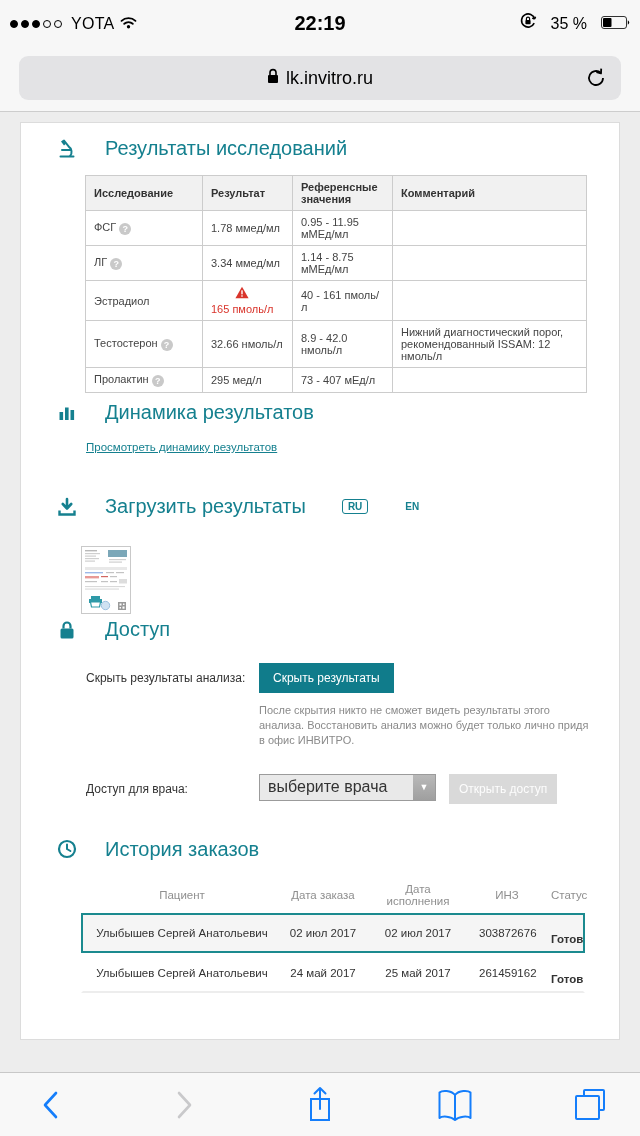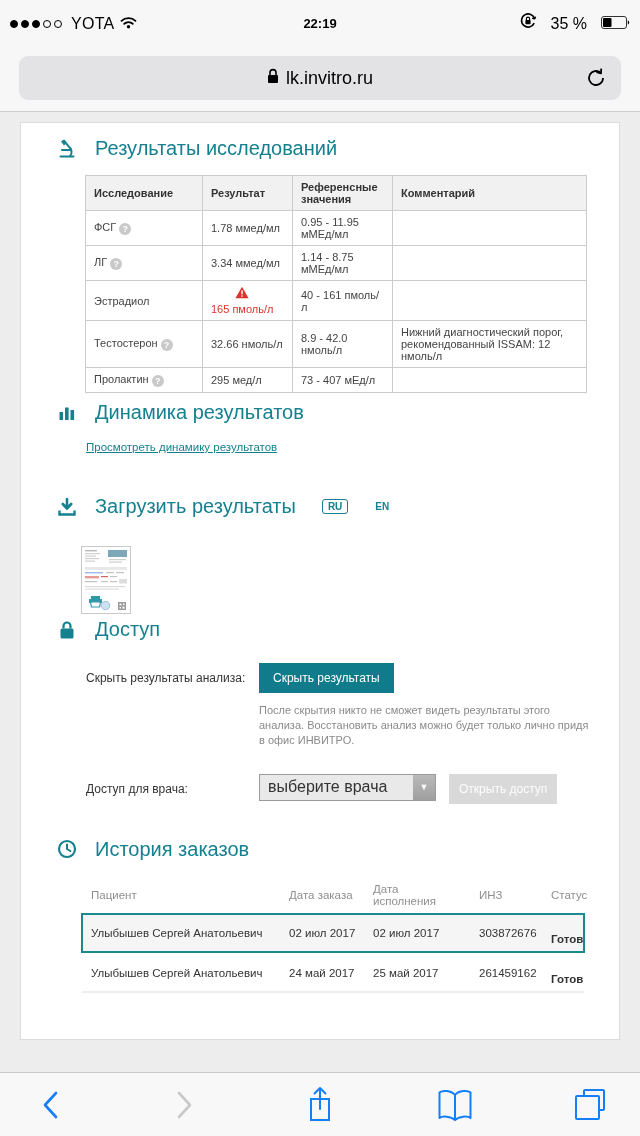--- a/index.html
+++ b/index.html
@@ -6,34 +6,34 @@
   body{font-family:"Liberation Sans","DejaVu Sans",sans-serif;-webkit-font-smoothing:antialiased;}
   .screen{position:relative;width:640px;height:1136px;background:#ededed;overflow:hidden;margin:0 auto;}
 
   
   .statusbar{height:47px;background:#f7f7f7;display:flex;align-items:center;padding:0 10px;box-sizing:border-box;position:relative;font-size:17px;color:#000;}
   .sb-left{display:flex;align-items:center;gap:5px;}
   .dots{display:flex;gap:3px;margin-right:4px;}
   .dot{width:8px;height:8px;border-radius:50%;border:1px solid #000;box-sizing:border-box;}
   .dot.filled{background:#000;}
   .carrier{font-size:16px;letter-spacing:.3px;}
-  .sb-time{position:absolute;left:0;right:0;text-align:center;font-size:13px;font-weight:600;}
+  .sb-time{position:absolute;left:0;right:0;text-align:center;font-size:20px;font-weight:600;}
   .sb-right{margin-left:auto;display:flex;align-items:center;gap:14px;z-index:2;}
   .pct{font-size:16px;}
 
   
   .chrome{height:65px;background:#f7f7f7;border-bottom:1px solid #cdcdcd;box-sizing:border-box;position:relative;}
   .urlfield{position:absolute;left:19px;right:19px;top:9px;height:44px;background:#e3e3e5;border-radius:9px;display:flex;align-items:center;justify-content:center;gap:7px;font-size:18px;color:#000;}
   .reload{position:absolute;right:14px;top:11px;}
 
   
   .page{position:absolute;top:112px;bottom:64px;left:0;right:0;background:#ededed;overflow:hidden;}
   .card{margin:10px 20px 0;background:#fff;border:1px solid #dcdcdc;box-sizing:border-box;padding:14px 0 46px;}
 
-  .sec{display:flex;align-items:center;gap:18px;margin-left:35px;}
+  .sec{display:flex;align-items:center;gap:28px;margin-left:35px;}
   .sec h2{font-size:20px;font-weight:400;color:#15808f;margin:0;}
   .sec-icon{width:21px;height:21px;display:inline-flex;align-items:center;justify-content:center;}
 
   
   table.results{border-collapse:collapse;margin:15px 0 8px 64px;width:502px;font-size:11px;color:#444;}
   table.results th,table.results td{border:1px solid #ccc;padding:5px 8px;text-align:left;vertical-align:middle;}
   table.results th{background:#f1f1f1;color:#333;font-weight:700;}
   .help{display:inline-block;width:12px;height:12px;border-radius:50%;background:#c9c9c9;color:#fff;font-size:9px;font-weight:700;text-align:center;line-height:12px;margin-left:3px;vertical-align:-1px;}
   .warnval{color:#d9342b;display:inline-flex;align-items:center;gap:4px;flex-direction:column;}
 
@@ -50,21 +50,21 @@
   .form-label{width:173px;padding-top:8px;}
   .btn{display:inline-block;background:#107c8b;color:#fff;border:none;font-size:12px;padding:8px 14px;cursor:pointer;font-family:inherit;}
   .hint{width:332px;margin:10px 0 0 238px;font-size:11px;color:#8a8a8a;line-height:1.35;}
   .selectbox{width:177px;height:27px;border:1px solid #9b9b9b;background:#e9e9e9;display:flex;align-items:center;box-sizing:border-box;cursor:pointer;}
   .selectbox .sel-txt{flex:1;padding:0 8px;font-size:16px;color:#333;}
   .sel-arrow{width:22px;height:100%;background:linear-gradient(#b9b9b9,#9f9f9f);color:#fff;font-size:9px;display:flex;align-items:center;justify-content:center;}
   .btn-disabled{background:#d9d9d9;color:#fdfdfd;margin-left:13px;padding:8px 10px;cursor:default;}
 
   
   .hist{margin:16px 34px 0 60px;font-size:11.5px;}
-  .hist-row{display:grid;grid-template-columns:198px 84px 106px 72px 1fr;align-items:center;border:2px solid transparent;}
+  .hist-row{display:grid;grid-template-columns:198px 84px 106px 72px 1fr;align-items:center;border:2px solid transparent;text-align:center;}
   .hist-row>div{padding:6px 8px;color:#333;}
   .hist-head>div{color:#8f8f8f;padding:4px 8px;}
   .hist-row.selected{border-color:#1b8a8f;background:#f5f5f5;}
   .hist-row.plain{border-bottom-color:#ededed;}
   .status-ok{color:#15808f;font-weight:700;margin-top:12px;}
 
   
   .toolbar{position:absolute;left:0;right:0;bottom:0;height:64px;background:#f8f8f8;border-top:1px solid #c8c8c8;box-sizing:border-box;display:flex;align-items:center;justify-content:space-between;padding:0 28px;}
   .tb-btn{display:flex;align-items:center;justify-content:center;width:44px;height:50px;cursor:pointer;}
 </style>

